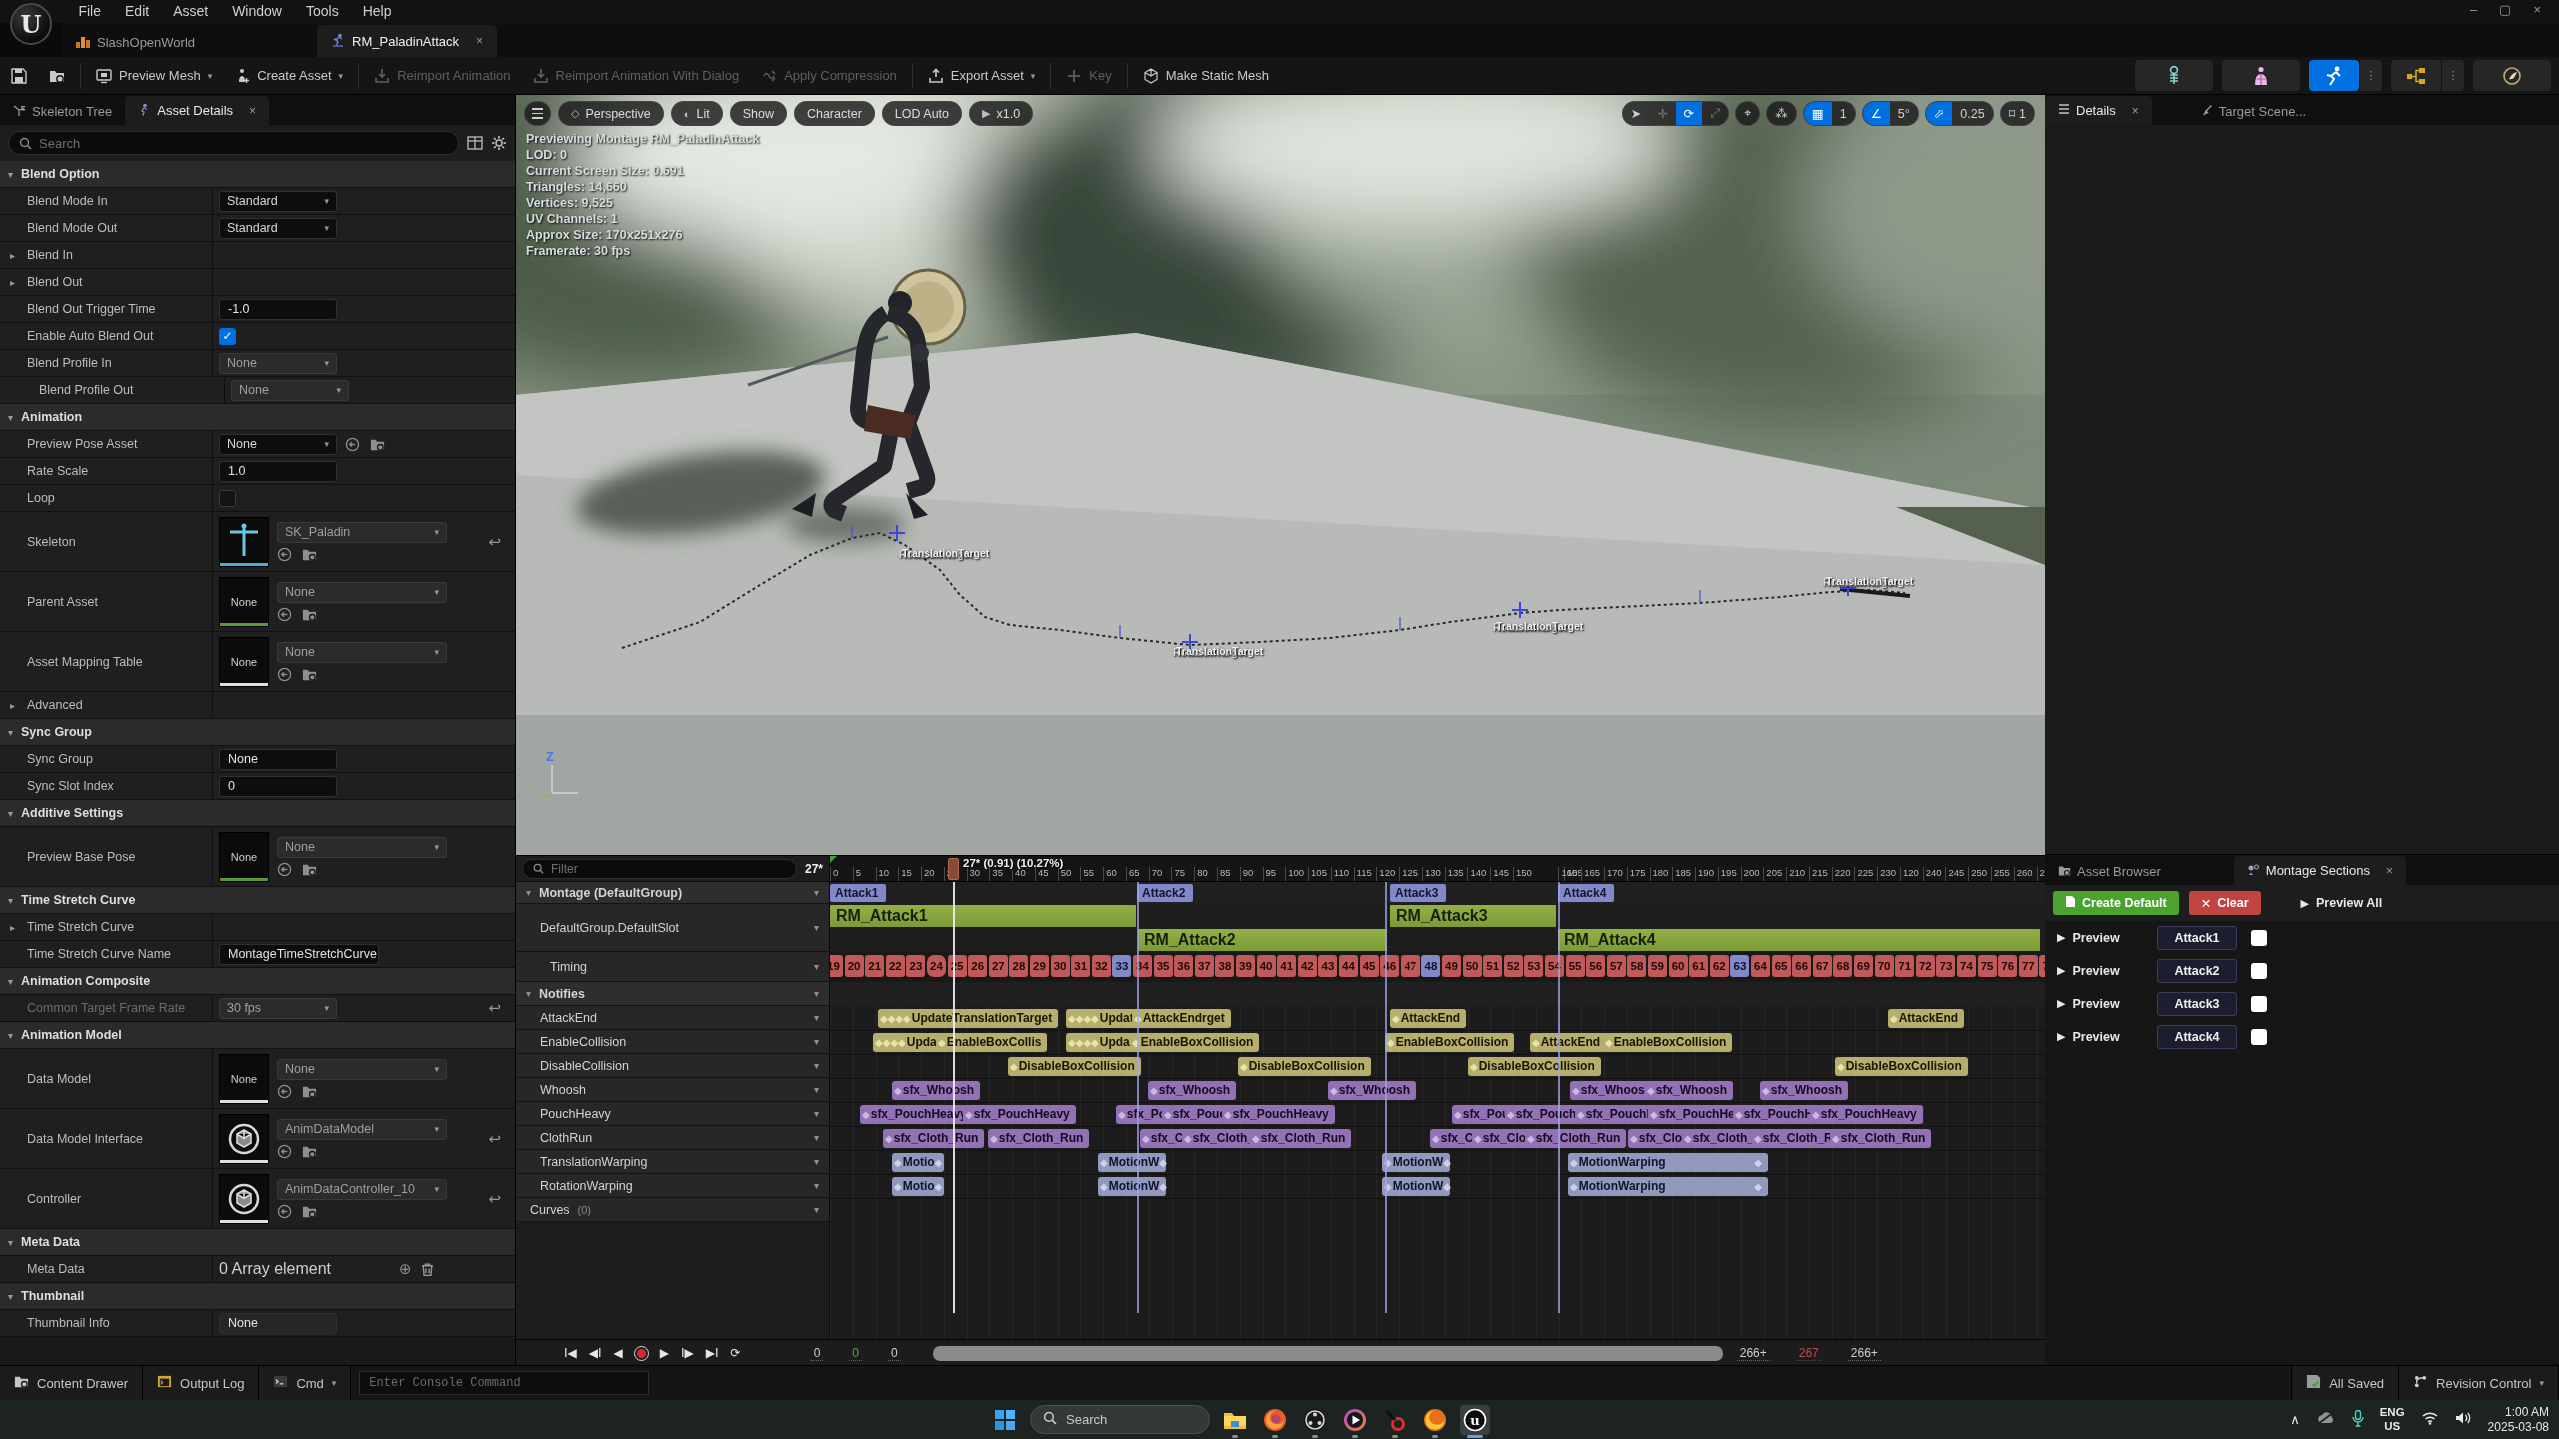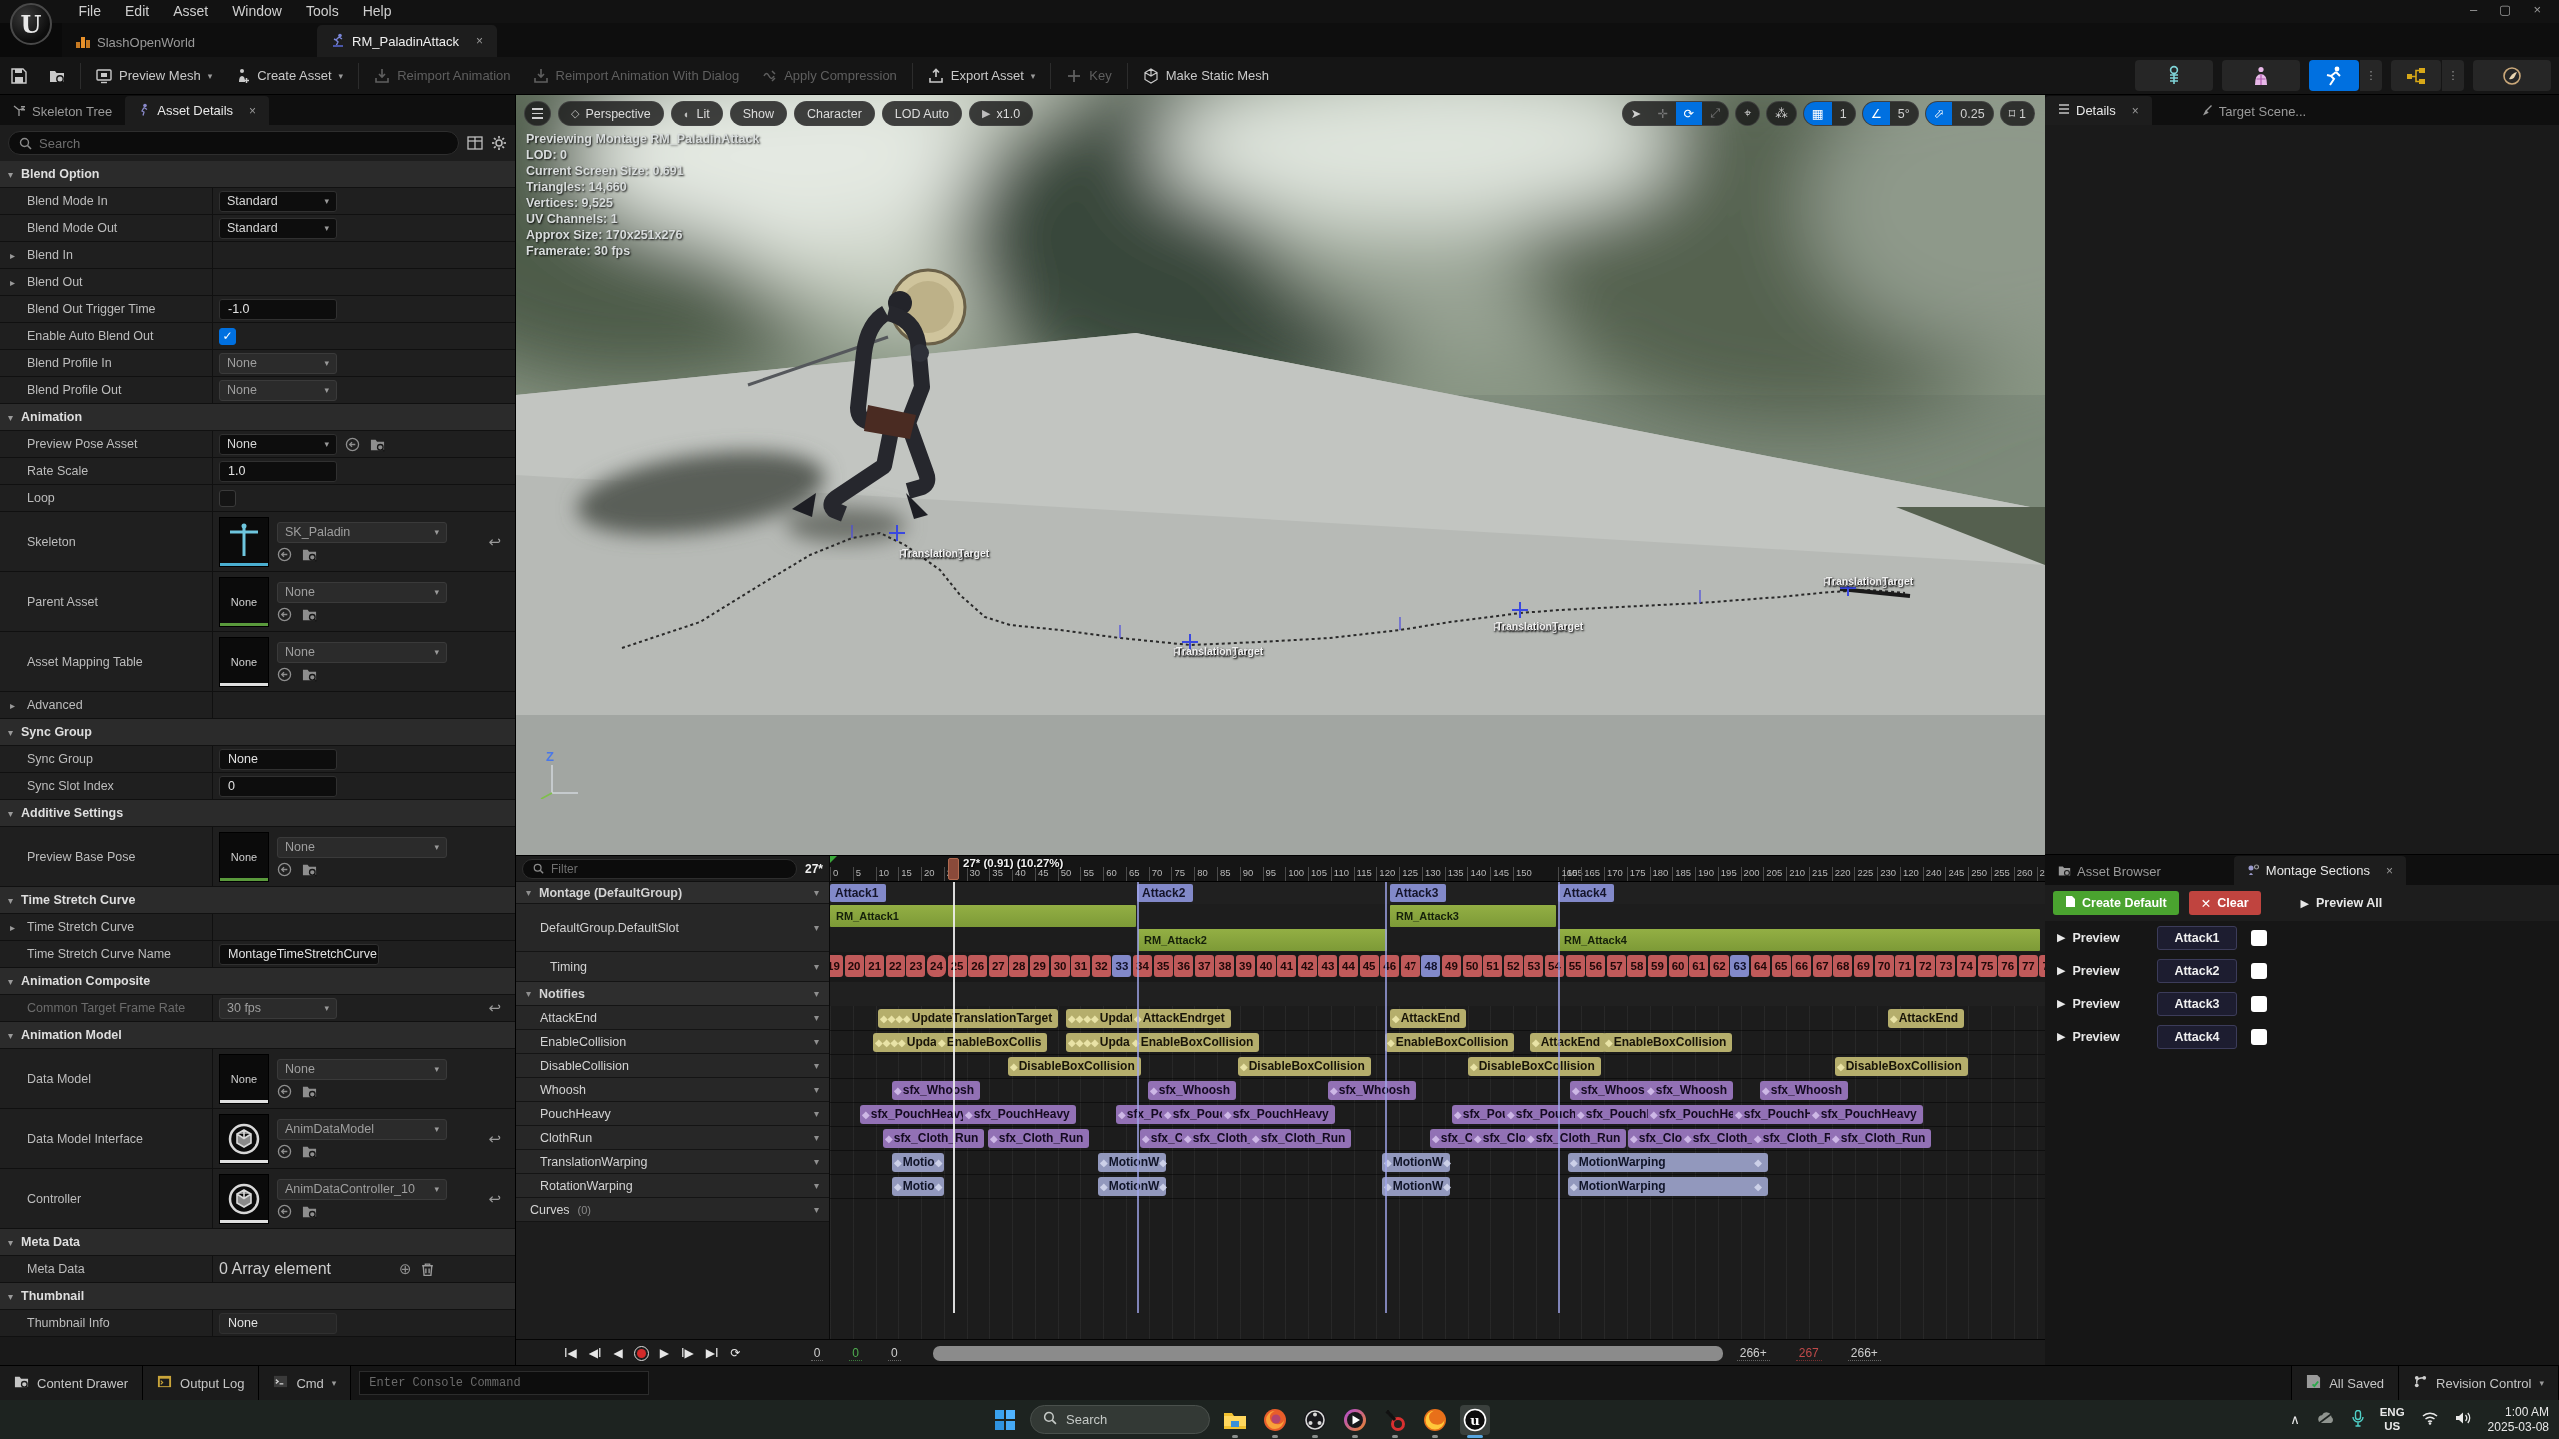--- a/index.html
+++ b/index.html
@@ -105,21 +105,21 @@
   #tl-grid { position:absolute; left:0; top:0; width:1215px; height:483px;
     background:repeating-linear-gradient(90deg, rgba(255,255,255,.05) 0 1px, transparent 1px 22.77px); }
   #tl-ruler { position:absolute; left:0; top:0; width:1215px; height:26px; background:#151515; border-bottom:1px solid #000; }
   .rtick { position:absolute; bottom:0; height:14px; border-left:1px solid #4a4a4a; font-size:9.5px; color:#b9b9b9; padding-left:2px; }
   #playhead-label { position:absolute; top:1px; font-size:11.5px; color:#f2f2f2; font-weight:bold; text-shadow:1px 1px 1px #000; z-index:6; white-space:nowrap; }
   #playhead-marker { position:absolute; top:2px; width:11px; height:22px; background:#8a4a3a; border:1px solid #b06a50; border-radius:2px; z-index:6; }
   .vline { position:absolute; top:26px; width:2px; height:431px; background:rgba(160,165,235,.75); z-index:4; }
   .vline.play { width:1.5px; background:rgba(240,240,240,.9); z-index:5; }
   .sect-badge { position:absolute; top:2px; height:18px; background:#8289c9; color:#14142a; font-size:12px; font-weight:bold;
     padding:0 8px 0 5px; border-radius:2px; display:flex; align-items:center; z-index:3; }
-  .slot-bar { position:absolute; top:1px; height:22px; background:linear-gradient(#93af44,#7d9a37); color:#15200a; font-size:11px; font-weight:bold;
+  .slot-bar { position:absolute; top:1px; height:22px; background:linear-gradient(#93af44,#7d9a37); color:#15200a; font-size:16px; font-weight:bold;
     display:flex; align-items:center; padding:0 6px; border-radius:1px; z-index:2; }
   .tbadge { position:absolute; top:3px; width:19px; height:22px; border-radius:3px; background:#c05a5a; color:#200808;
     font-size:11.5px; font-weight:bold; display:flex; align-items:center; justify-content:center; z-index:2; }
   .tbadge.blue { background:#8289c9; color:#10102a; }
   .notify { position:absolute; top:2.5px; height:19px; border-radius:3px; display:flex; align-items:center;
     font-size:12px; font-weight:bold; color:#181408; padding:0 6px 0 2px; white-space:nowrap; z-index:2; }
   .notify .dm { font-size:10px; margin-right:1px; }
   .notify.y { background:#b5ae6c; } .notify.y .dm { color:#e9e3a6; }
   .notify.p { background:#9271b5; color:#140a20; } .notify.p .dm { color:#cdb7e6; }
   .notify.w { background:#9298bd; color:#101428; justify-content:flex-start; } .notify.w .dm { color:#ccd0e8; }
@@ -463,21 +463,21 @@
           <div class="plabel">
             <span>Blend Profile In</span>
           </div>
           <div class="pval">
             <div class="dd gray">
               <span>None</span>
               <span class="chev">▾</span>
             </div>
           </div>
         </div>
-        <div class="prow" style="height: 27px;">
+        <div class="prow" style="height: 27px; padding-left: 12px;">
           <div class="plabel">
             <span>Blend Profile Out</span>
           </div>
           <div class="pval">
             <div class="dd gray">
               <span>None</span>
               <span class="chev">▾</span>
             </div>
           </div>
         </div>

